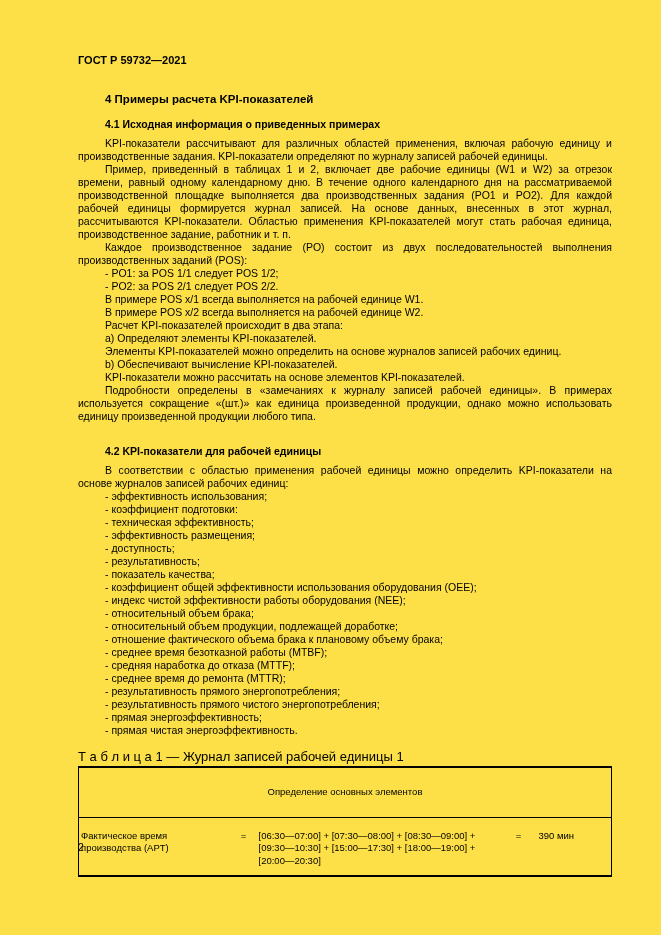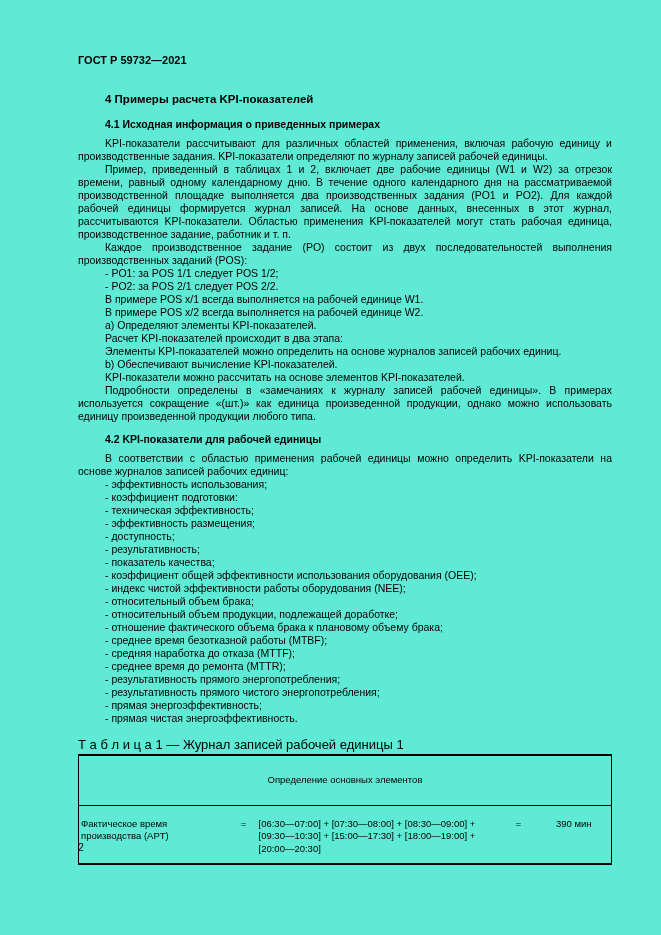--- a/index.html
+++ b/index.html
@@ -5,40 +5,40 @@
   * { margin: 0; padding: 0; box-sizing: border-box; }
   html, body { background: #e8e8e8; }
   body {
     width: 661px; height: 935px;
     font-family: "Liberation Sans", sans-serif;
     color: #000;
   }
   .page {
     position: relative;
     width: 661px; height: 935px;
-    background: #5eead4;
+    background: #fde047;
     padding: 54px 49px 0 78px;
     overflow: hidden;
   }
   .doc-header {
     font-size: 11px;
     font-weight: bold;
     margin-bottom: 27px;
   }
   .h-section {
     font-size: 11.5px;
     font-weight: bold;
     margin: 12px 0 13px 27px;
   }
   .h-sub {
     font-size: 10.5px;
     font-weight: bold;
     margin: 0 0 7px 27px;
   }
-  .h-sub.spaced-top { margin-top: 10px; }
+  .h-sub.spaced-top { margin-top: 22px; }
   .para {
     font-size: 10.5px;
     line-height: 13px;
     text-indent: 27px;
     text-align: justify;
   }
   .list-item {
     font-size: 10.5px;
     line-height: 13px;
     margin-left: 27px;
@@ -67,21 +67,21 @@
     border-bottom: 1px solid #000;
   }
   table.tbl td {
     vertical-align: top;
     padding: 12px 2px 8px 2px;
   }
   td.c-label { width: 152px; padding-left: 5px; }
   td.c-eq1   { width: 26px; text-align: center; }
   td.c-expr  { width: 244px; }
   td.c-eq2   { width: 36px; text-align: center; }
-  td.c-val   { padding-left: 4px; text-align: center; }
+  td.c-val   { padding-left: 4px; }
   .page-number {
     position: absolute;
     left: 78px;
     top: 841px;
     font-size: 10.5px;
   }
 </style>
 </head>
 <body>
 
@@ -95,22 +95,22 @@
 
   <p class="para">KPI-показатели рассчитывают для различных областей применения, включая рабочую единицу и производственные задания. KPI-показатели определяют по журналу записей рабочей единицы.</p>
   <p class="para">Пример, приведенный в таблицах 1 и 2, включает две рабочие единицы (W1 и W2) за отрезок времени, равный одному календарному дню. В течение одного календарного дня на рассматриваемой производственной площадке выполняется два производственных задания (PO1 и PO2). Для каждой рабочей единицы формируется журнал записей. На основе данных, внесенных в этот журнал, рассчитываются KPI-показатели. Областью применения KPI-показателей могут стать рабочая единица, производственное задание, работник и т. п.</p>
   <p class="para">Каждое производственное задание (PO) состоит из двух последовательностей выполнения производственных заданий (POS):</p>
 
   <div class="list-item">- PO1: за POS 1/1 следует POS 1/2;</div>
   <div class="list-item">- PO2: за POS 2/1 следует POS 2/2.</div>
 
   <p class="para">В примере POS x/1 всегда выполняется на рабочей единице W1.</p>
   <p class="para">В примере POS x/2 всегда выполняется на рабочей единице W2.</p>
+  <p class="para">Расчет KPI-показателей происходит в два этапа:</p>
   <p class="para">a) Определяют элементы KPI-показателей.</p>
-  <p class="para">Расчет KPI-показателей происходит в два этапа:</p>
   <p class="para">Элементы KPI-показателей можно определить на основе журналов записей рабочих единиц.</p>
   <p class="para">b) Обеспечивают вычисление KPI-показателей.</p>
   <p class="para">KPI-показатели можно рассчитать на основе элементов KPI-показателей.</p>
   <p class="para">Подробности определены в «замечаниях к журналу записей рабочей единицы». В примерах используется сокращение «(шт.)» как единица произведенной продукции, однако можно использовать единицу произведенной продукции любого типа.</p>
 
   <div class="h-sub spaced-top">4.2 KPI-показатели для рабочей единицы</div>
 
   <p class="para">В соответствии с областью применения рабочей единицы можно определить KPI-показатели на основе журналов записей рабочих единиц:</p>
 
   <div class="list-item">- эффективность использования;</div>

